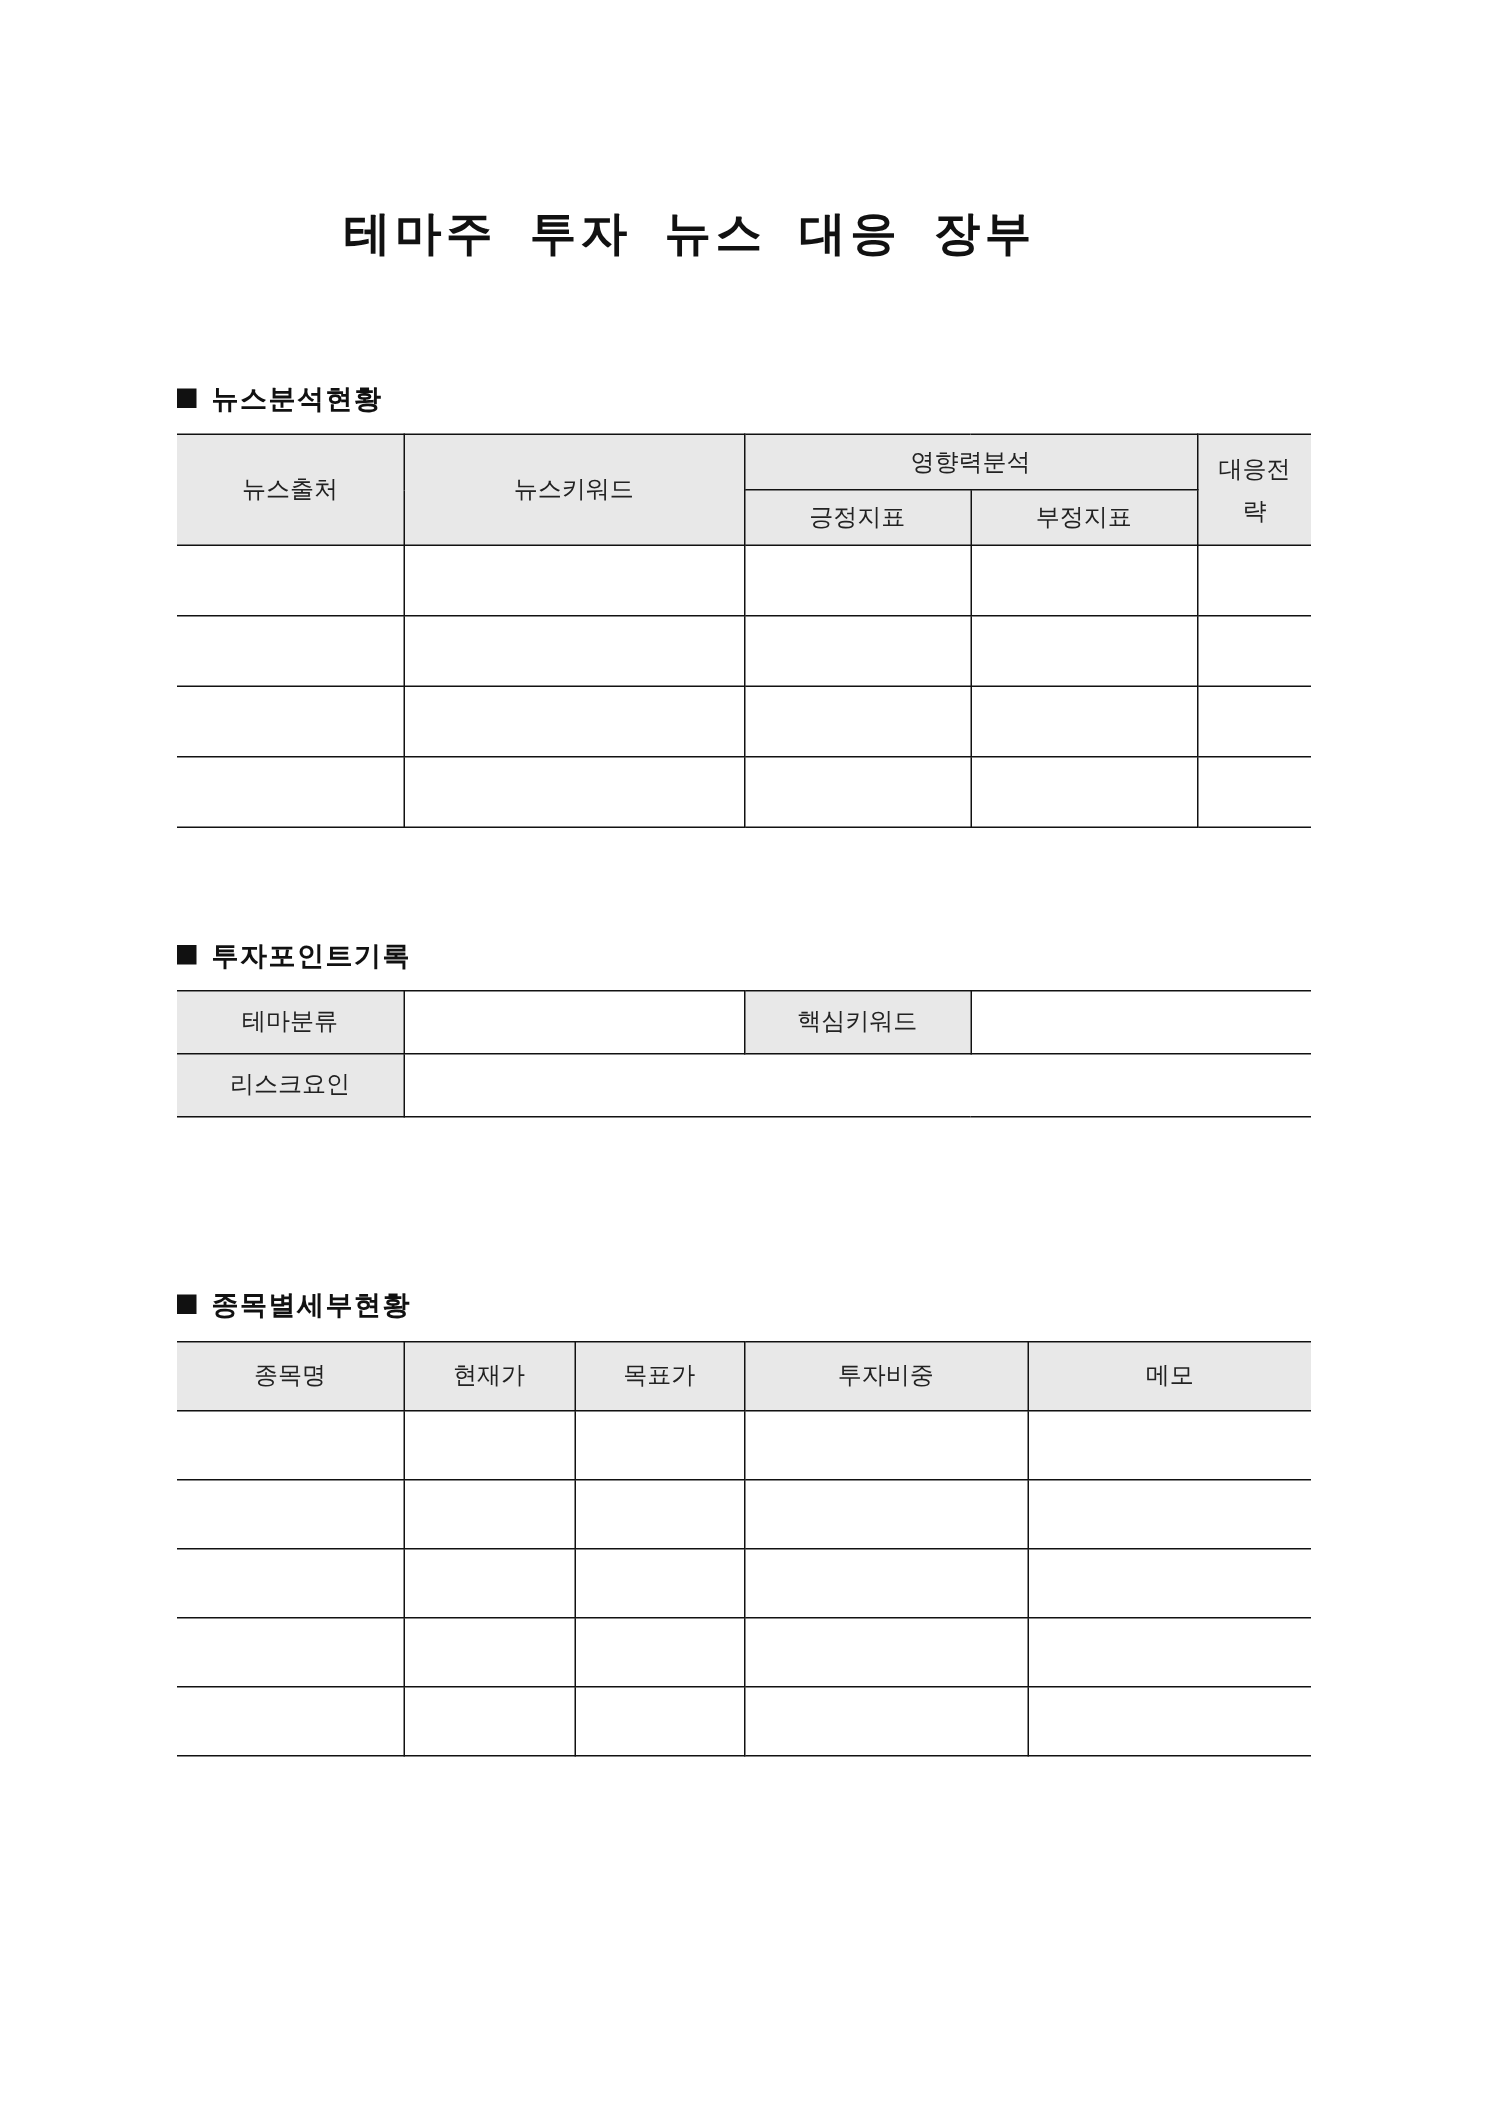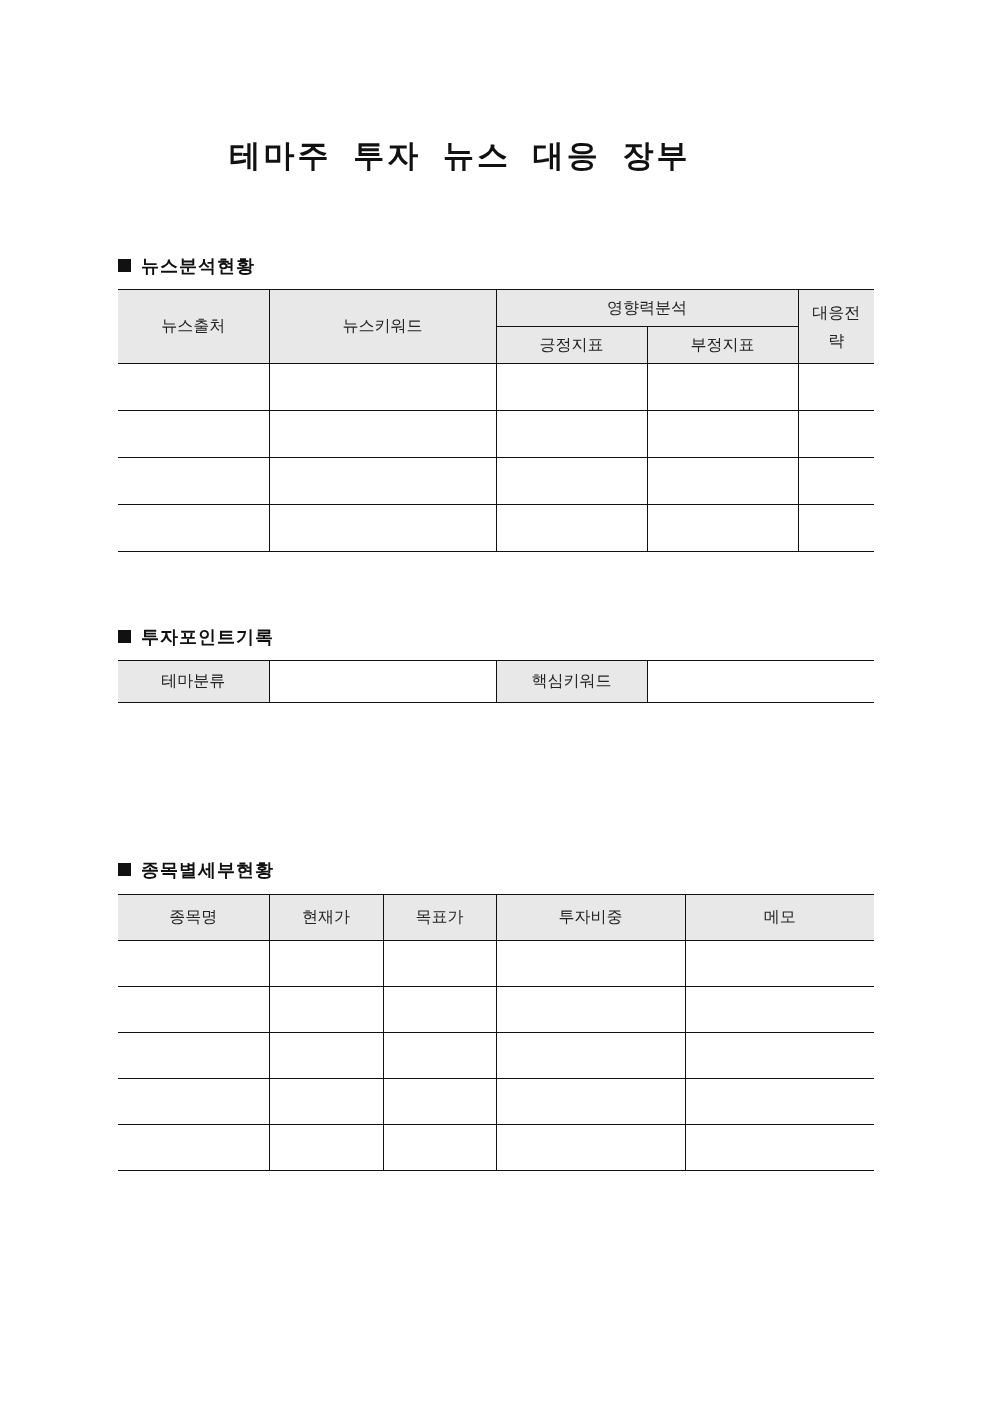--- a/index.html
+++ b/index.html
@@ -90,20 +90,24 @@
       <col style="width:151px">
       <col style="width:227px">
   </colgroup>
   <tbody>
       <tr>
     <td class="hd">테마분류</td>
     <td></td>
     <td class="hd">핵심키워드</td>
     <td></td>
   </tr>
+  <tr>
+    <td class="hd">리스크요인</td>
+    <td colspan="3"></td>
+  </tr>
 </tbody>
   </table>
 
 <div class="section-title" style="top:858px;">
   <span class="sq"></span><span>종목별세부현황</span>
 </div>
 <table class="t3">
   <colgroup>
     <col style="width:151px">
       <col style="width:114px">

